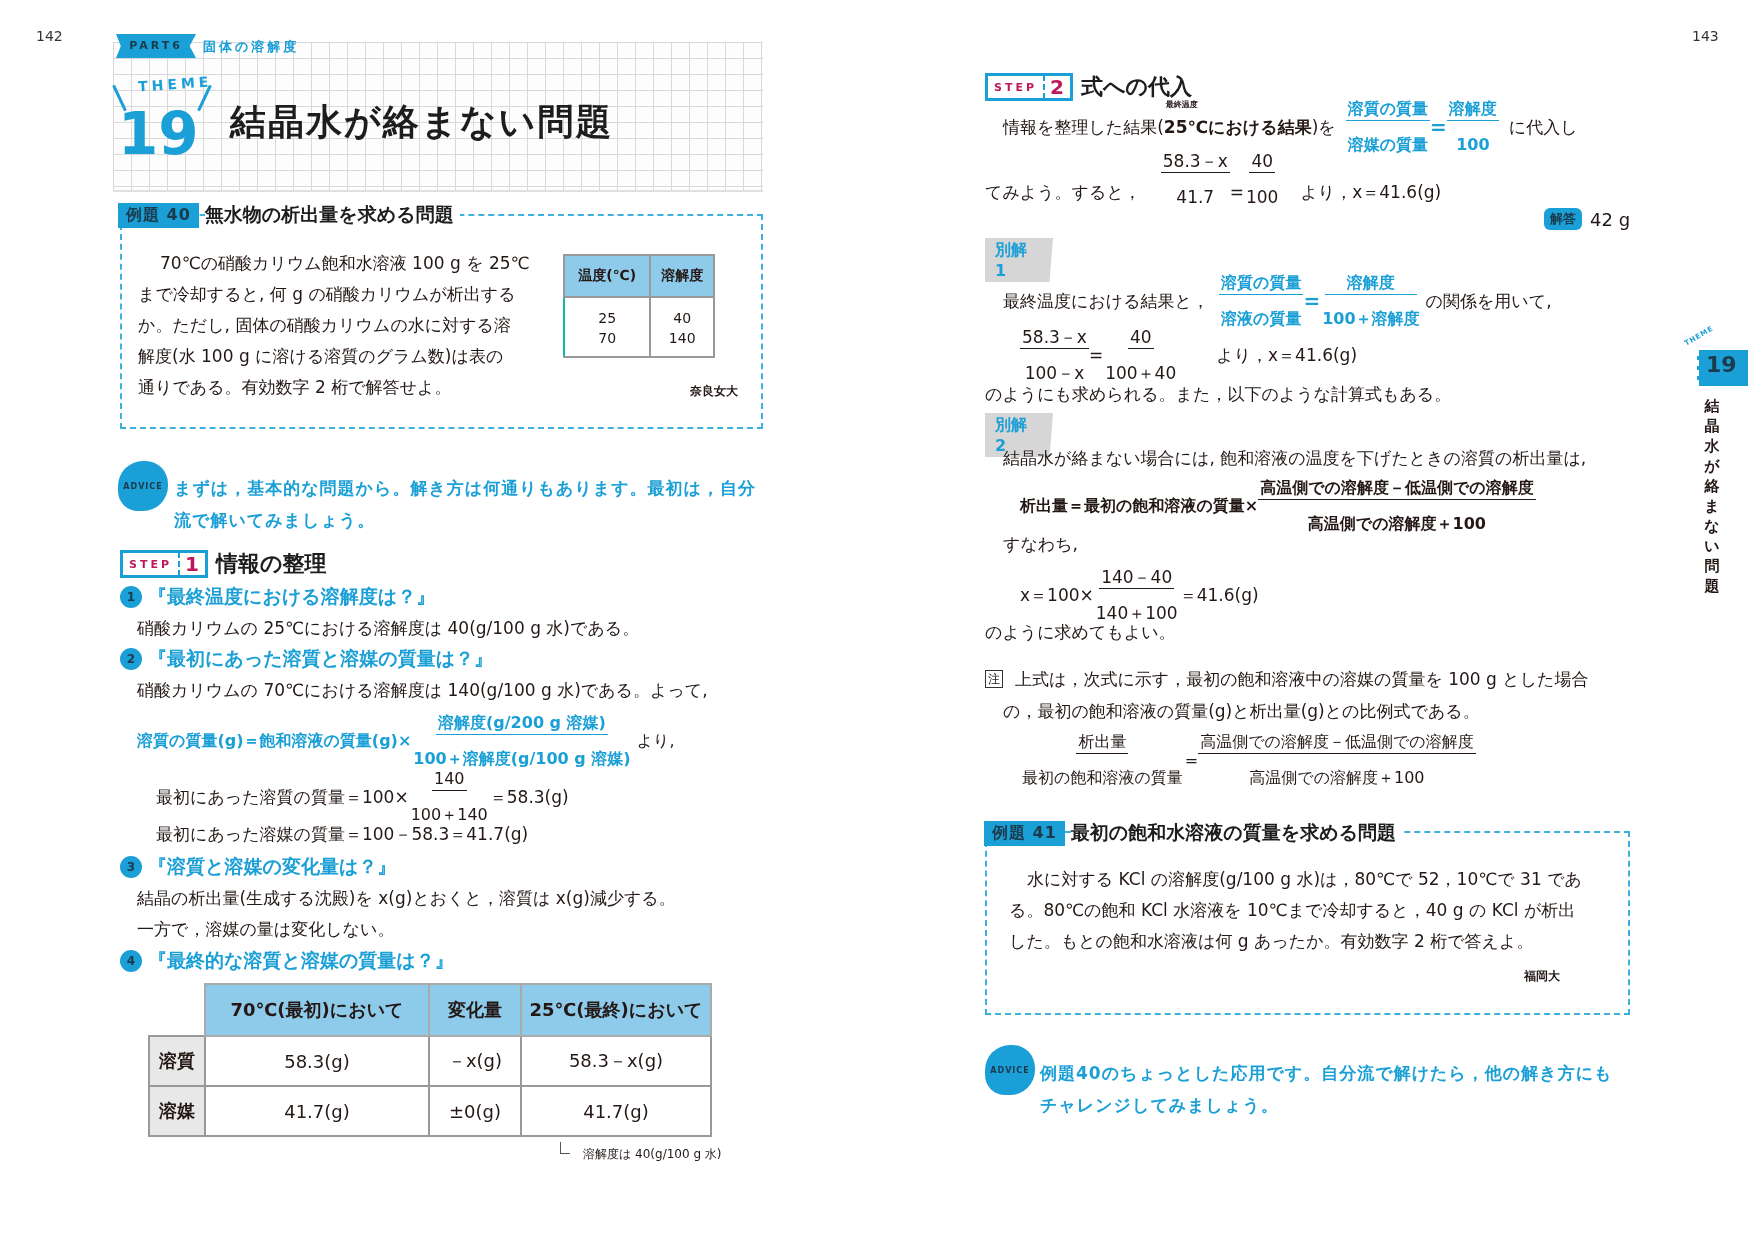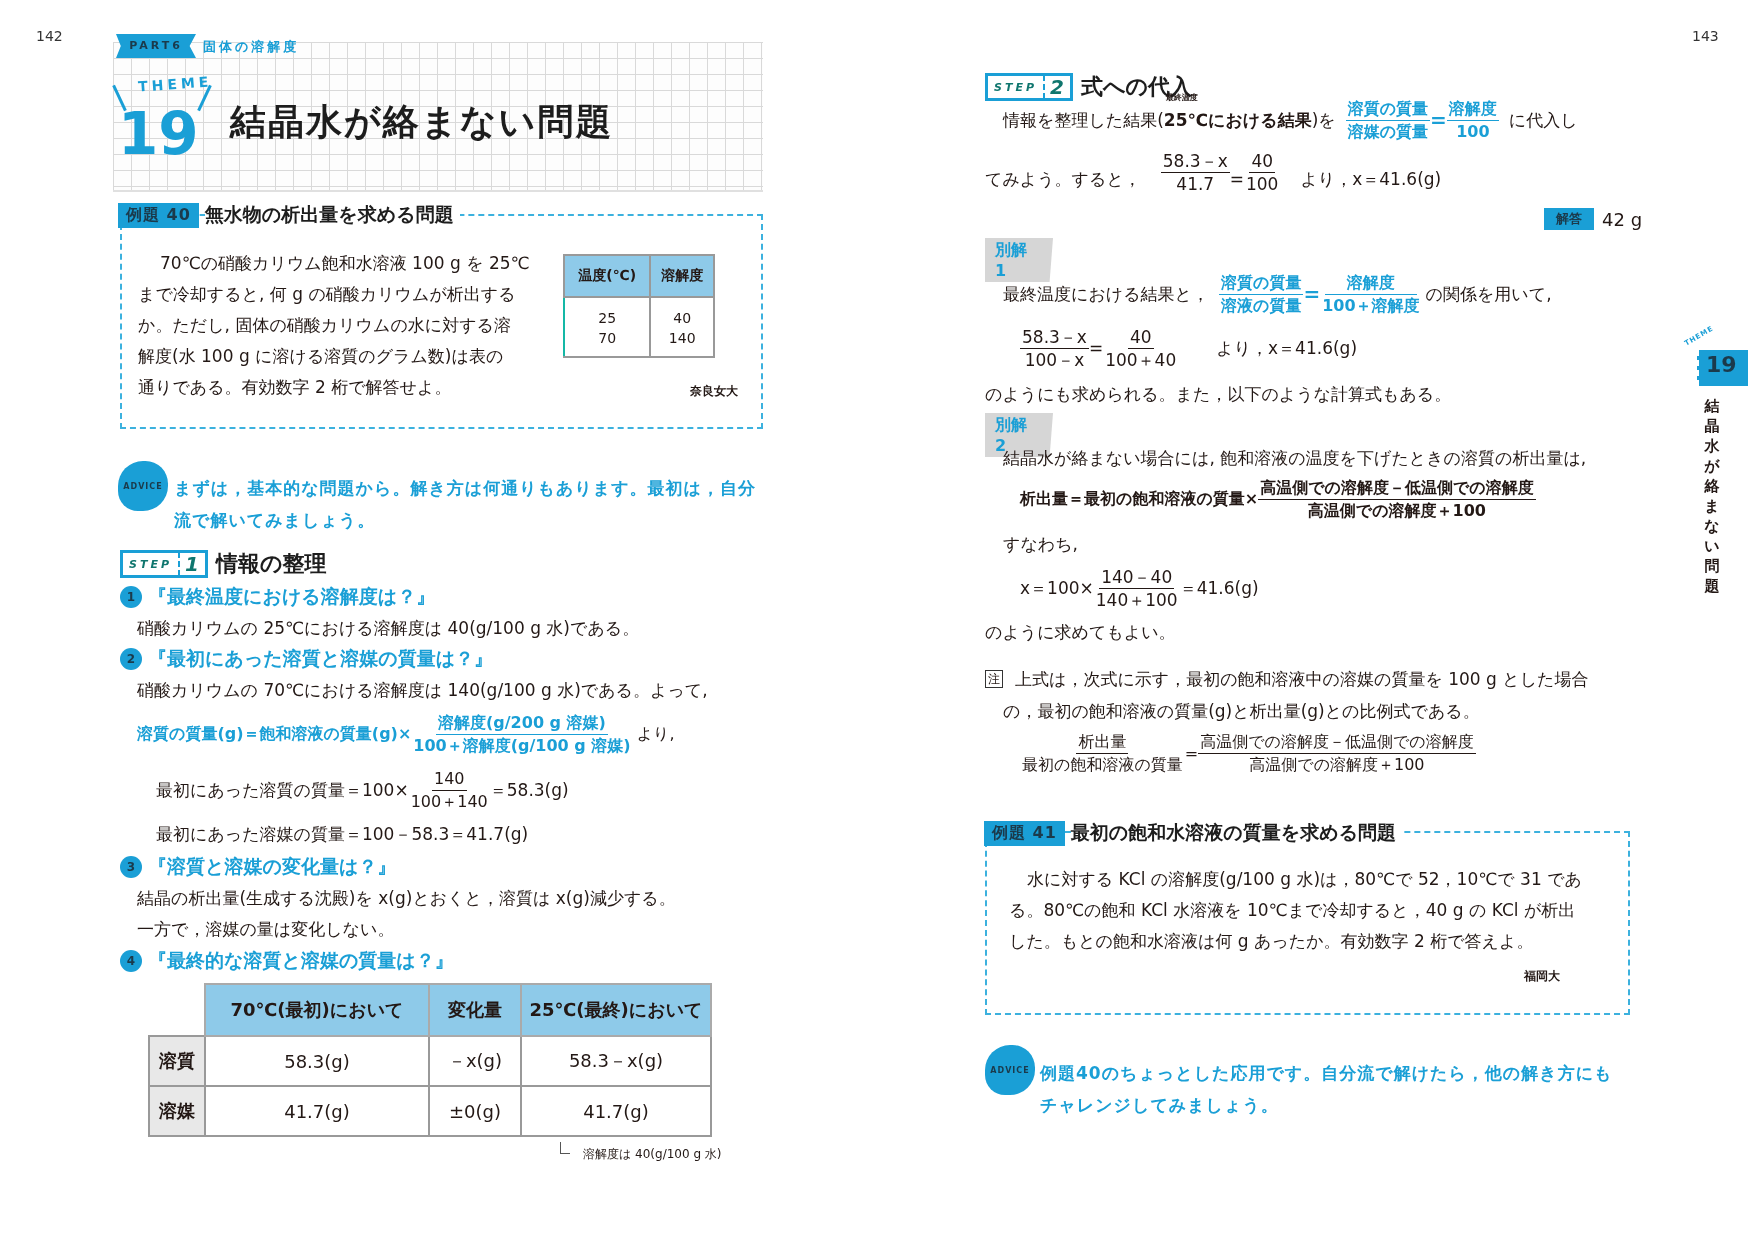--- a/index.html
+++ b/index.html
@@ -40,44 +40,44 @@
   .stable th { background: #8ecae9; font-weight: bold; height: 42px; border: 2px solid #999; }
   .stable td { border-left: 2px solid #14b8a6; border-right: 2px solid #999; height: 30px; }
   .stable tr:last-child td { border-bottom: 2px solid #999; }
 
   
   .advice-badge { width: 50px; height: 50px; background: #1a9fd6; border-radius: 50% 45% 50% 40%; color: #1b3a4b;
     font-size: 8px; font-weight: bold; letter-spacing: 1px; display: flex; align-items: center; justify-content: center; }
   .advice-text { font-size: 17px; font-weight: bold; line-height: 32px; letter-spacing: 1px; margin-top: 20px; }
 
   
-  .stepbox { border: 3px solid #1a9fd6; height: 28px; display: flex; align-items: center; padding: 0 6px; color:#0f766e; font-weight: bold; font-style: italic; }
+  .stepbox { border: 3px solid #1a9fd6; height: 28px; display: flex; align-items: center; padding: 0 6px; color:#be185d; font-weight: bold; }
   .stepbox .st { font-size: 11px; letter-spacing: 3px; }
   .stepbox .sn { font-size: 20px; border-left: 2px dashed #1a9fd6; margin-left: 6px; padding-left: 5px; }
   .steptitle { font-size: 22px; font-weight: bold; color: #1d1d1d; }
   .qnum { width: 22px; height: 22px; border-radius: 50%; background: #1a9fd6; color: #1b3a4b; font-size: 12px; font-weight: bold;
     text-align: center; line-height: 22px; }
   .qtext { font-size: 19px; font-weight: bold; color: #1a9fd6; }
 
   
   .frac { display: inline-flex; flex-direction: column; align-items: center; vertical-align: middle; }
   .frac .n { border-bottom: 1.5px solid currentColor; padding: 0 2px; line-height: 22px; }
-  .frac .d { line-height: 22px; padding: 0 2px; }
+  .frac .d { line-height: 22px; padding: 0 2px; margin-top: 13px; }
   .line { white-space: nowrap; display: flex; align-items: center; }
 
   
   .btable { border-collapse: collapse; text-align: center; font-size: 18px; }
   .btable th { background: #8ecae9; font-weight: bold; height: 52px; border: 2px solid #aaa; }
   .btable th.empty { background: #fff; border: none; }
   .btable td { border: 2px solid #999; height: 50px; }
   .btable td.rh { background: #e8e8e8; font-weight: bold; width: 56px; }
 
   .betsu { background: #d6d6d6; color: #1a9fd6; font-weight: bold; font-size: 16px; padding: 2px 10px;
     clip-path: polygon(0 0, 100% 0, 95% 100%, 0 100%); width: 68px; }
-  .answer-label { background: #1a9fd6; color: #1b3a4b; font-size: 13px; font-weight: bold; padding: 2px 12px; }
+  .answer-label { background: #1a9fd6; color: #1b3a4b; font-size: 13px; font-weight: bold; padding: 2px 6px; border-radius: 6px; }
 
   
   .sidetab { left: 1697px; top: 350px; width: 51px; height: 36px; background: #1a9fd6; border-left: 2px dashed #fff; }
   .sidetab-num { left: 1706px; top: 352px; font-size: 22px; font-weight: bold; color: #1b3a4b; }
   .sidetheme { left: 1683px; top: 332px; font-size: 7px; color: #1a9fd6; transform: rotate(-30deg); letter-spacing: 1px; font-weight: bold; }
   .sidetitle { left: 1702px; top: 396px; width: 20px; font-size: 15px; font-weight: bold; line-height: 20px; text-align: center; }
 </style>
 </head>
 <body>
 

